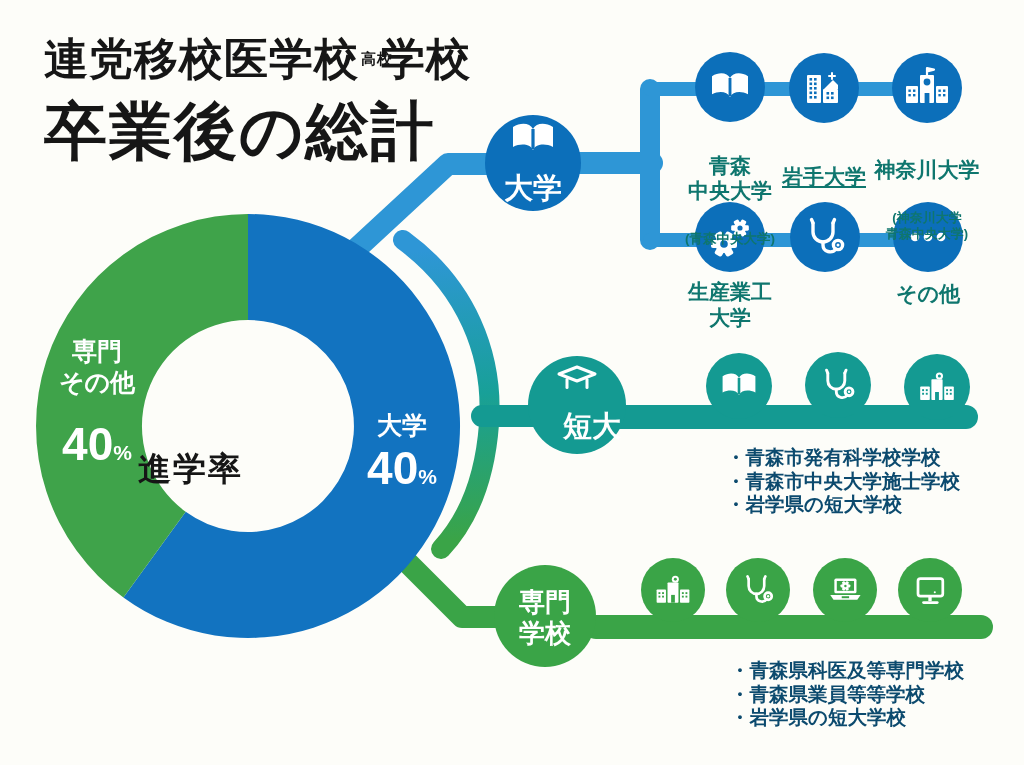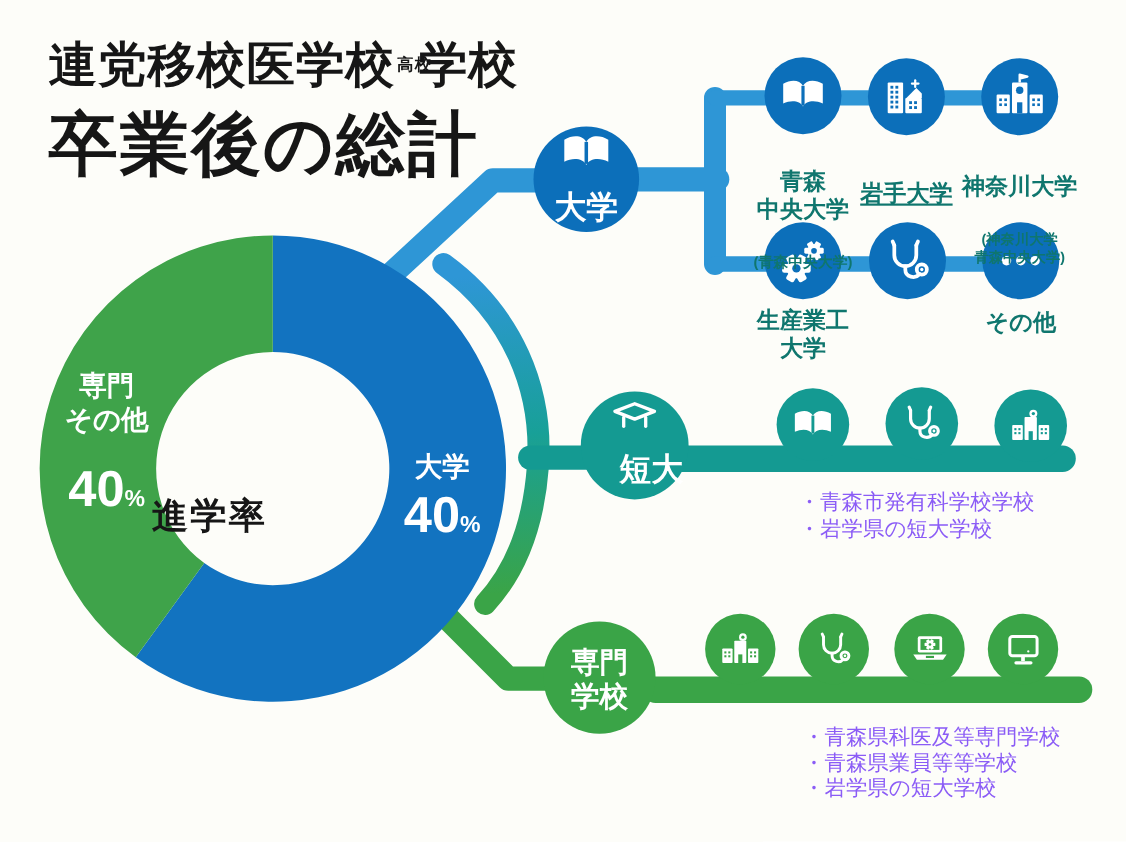--- a/index.html
+++ b/index.html
@@ -13,21 +13,21 @@
                word-break:break-all;vertical-align:10px;margin:0 2px;}
   .center-label{width:220px;text-align:left;font-size:33px;font-weight:900;letter-spacing:2px;margin-top:44px;}
   .donut-lab{color:#fff;text-align:center;font-weight:800;}
   .donut-lab .small-line{font-size:25px;line-height:1.25;}
   .donut-lab .big-val{font-size:46px;font-weight:800;line-height:1.1;}
   .donut-lab .pct{font-size:21px;font-weight:800;}
   .node-lab{color:#fff;text-align:center;font-weight:800;white-space:pre-line;}
   .lbl{position:absolute;text-align:center;font-weight:800;color:#0f766e;
        font-size:21px;line-height:1.22;white-space:pre-line;}
   .sub{font-size:13px;font-weight:700;line-height:1.25;margin-top:2px;white-space:pre-line;}
-  .bullets div{font-size:19.5px;font-weight:400;line-height:23.5px;color:#8b5cf6;white-space:nowrap;}
+  .bullets div{font-size:19.5px;font-weight:700;line-height:23.5px;color:#0c4a6e;white-space:nowrap;}
 </style>
 </head>
 <body>
 
 <div class="stage">
 
   <svg class="bg" width="1024" height="765" viewBox="0 0 1024 765">
     <defs>
       <linearGradient id="arcGrad" gradientUnits="userSpaceOnUse" x1="440" y1="250" x2="455" y2="540">
         <stop offset="0" stop-color="#2e96d6"></stop>
@@ -272,20 +272,21 @@
     <div class="sub" style="white-space: pre-line;">(神奈川大学
 青森中央大学)</div>
   </div>
 
   <div class="lbl" style="left: 668px; top: 279px; width: 124px; white-space: pre-line; text-align: center;">生産業工
 大学</div>
   <div class="lbl" style="left:866px;top:281px;width:124px;">その他</div>
 
   <div class="t bullets" style="left:726px;top:446px;">
       <div>・青森市発有科学校学校</div>
+      <div>・青森市中央大学施士学校</div>
       <div>・岩学県の短大学校</div>
     </div>
   <div class="t bullets" style="left:694px;top:659px;margin-left:36px;">
       <div>・青森県科医及等専門学校</div>
       <div>・青森県業員等等学校</div>
       <div>・岩学県の短大学校</div>
     </div>
 
 </div>
 

